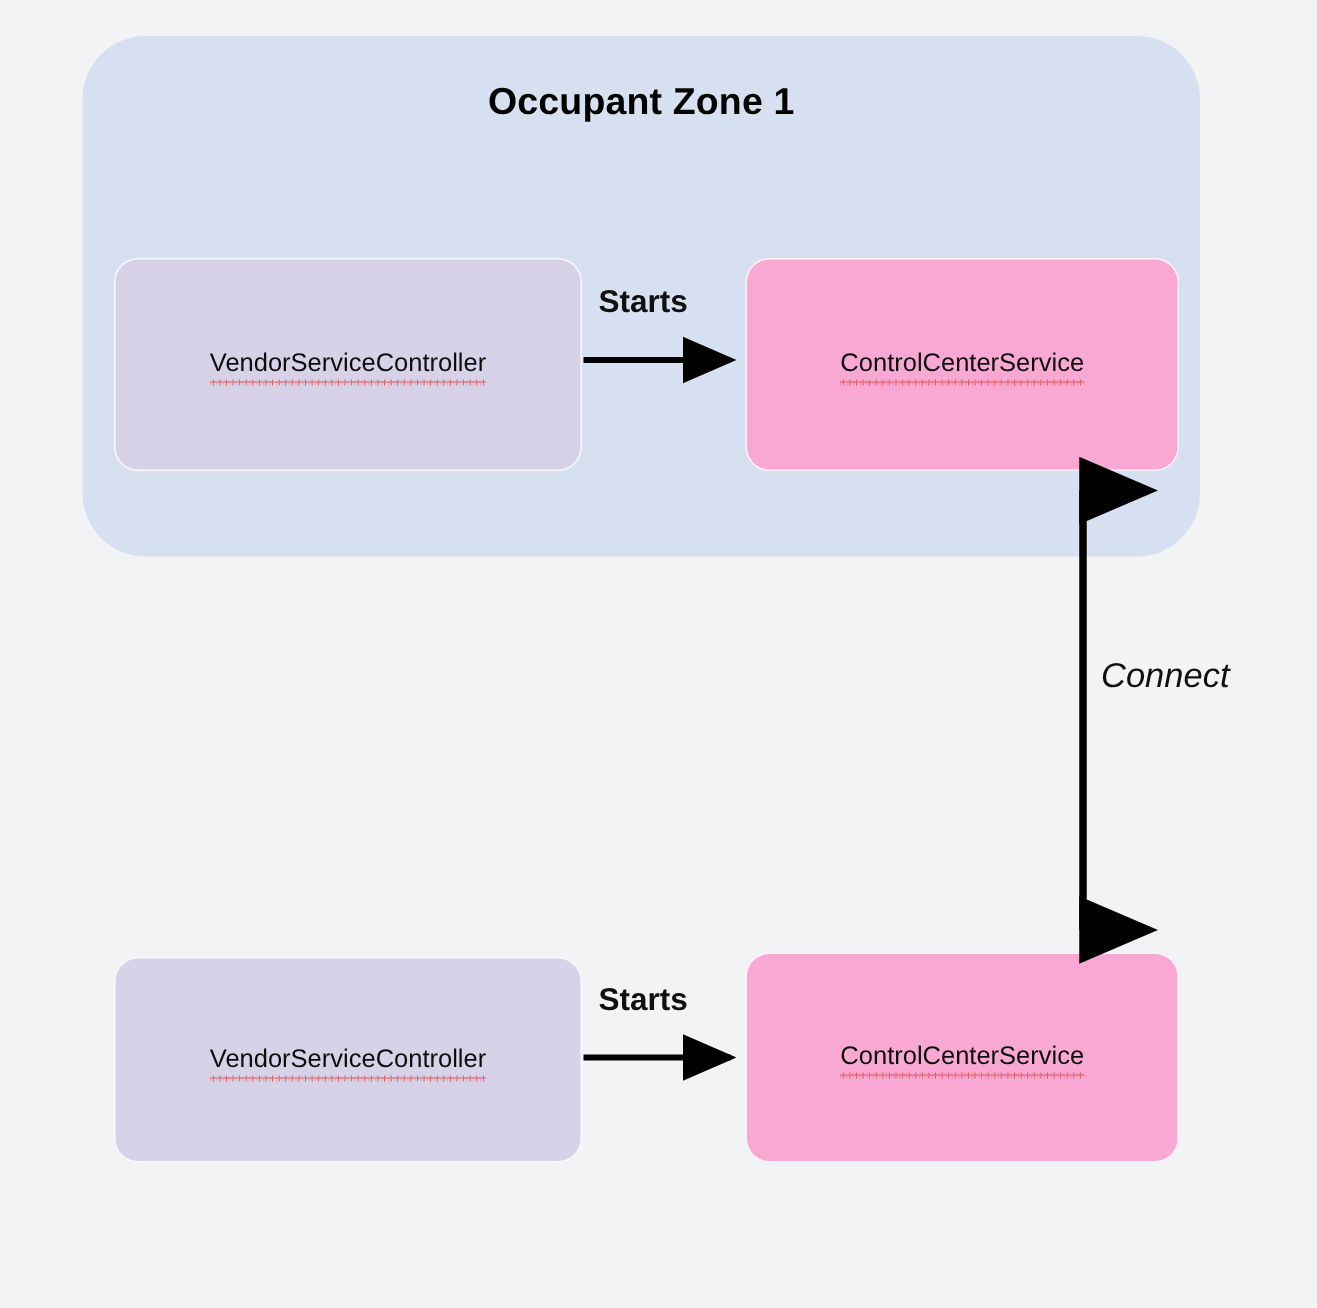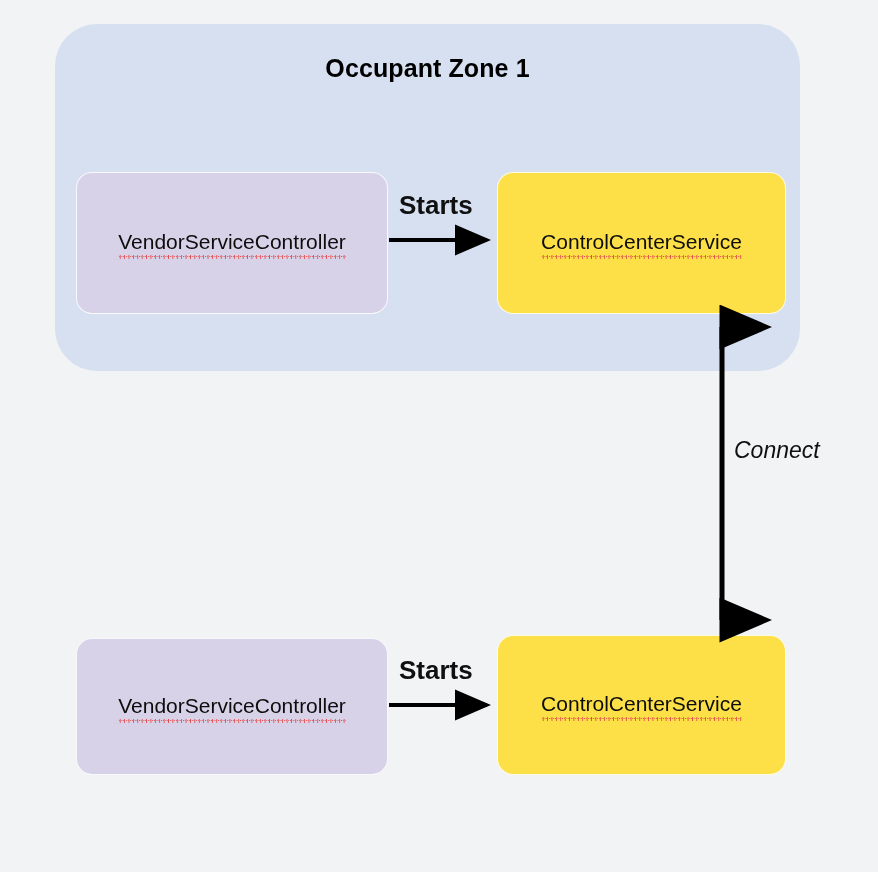--- a/index.html
+++ b/index.html
@@ -49,24 +49,24 @@
     box-sizing: border-box;
     display: flex;
     align-items: center;
     justify-content: center;
     border: 1px solid rgba(255,255,255,0.85);
   }
   .node-controller {
     background: #d8d2e8;
   }
   .node-service {
-    background: #fde047;
+    background: #f9a8d4;
   }
   .node-label {
-    font-size: 21px;
+    font-size: 17px;
     color: #0d0d0d;
     white-space: nowrap;
     position: relative;
     padding-bottom: 2px;
     text-align: center;
   }
   
   .node-label::after {
     content: "";
     position: absolute;
@@ -97,21 +97,21 @@
     height: 872px;
     pointer-events: none;
     overflow: visible;
   }
   .edge-line {
     stroke: #000000;
     fill: none;
   }
   .edge-label {
     position: absolute;
-    font-size: 26px;
+    font-size: 21px;
     font-weight: bold;
     color: #101010;
     white-space: nowrap;
   }
   #edge-label-starts-1 { left: 399px; top: 190px; }
   #edge-label-starts-2 { left: 399px; top: 655px; }
   #edge-label-connect  { left: 734px; top: 437px; font-weight: normal; font-size: 23px; font-style: italic; }
 </style>
 </head>
 <body>

